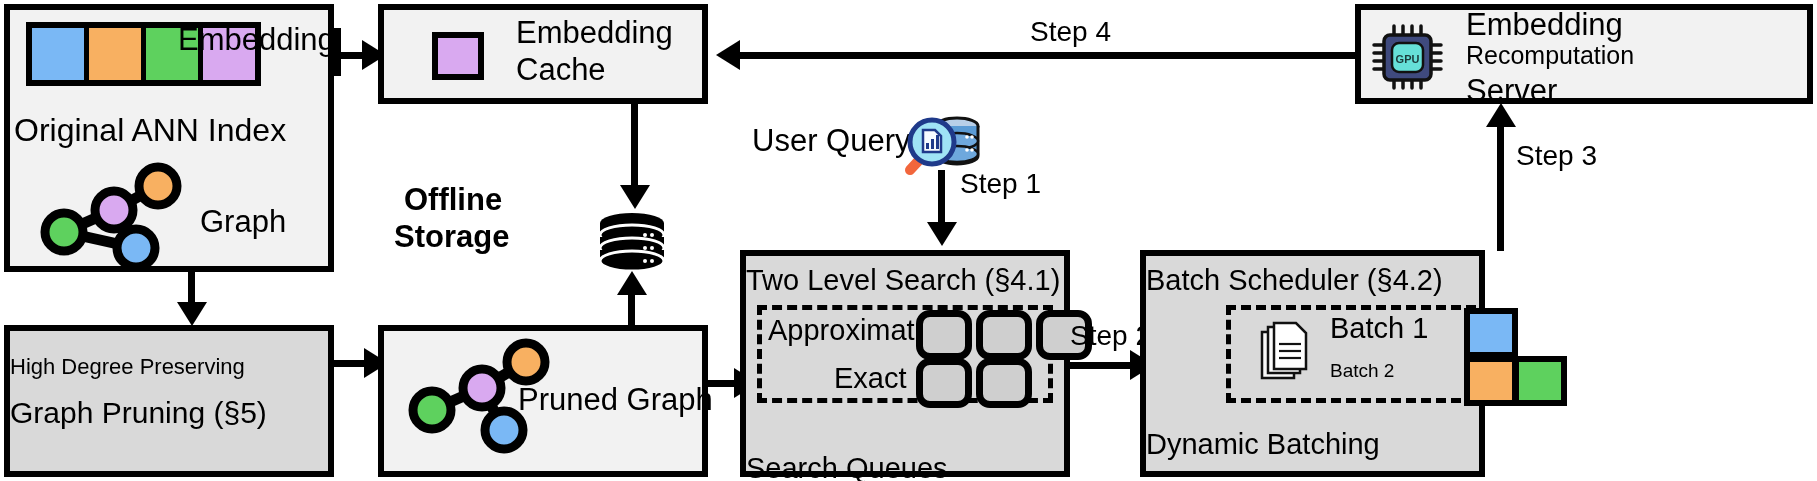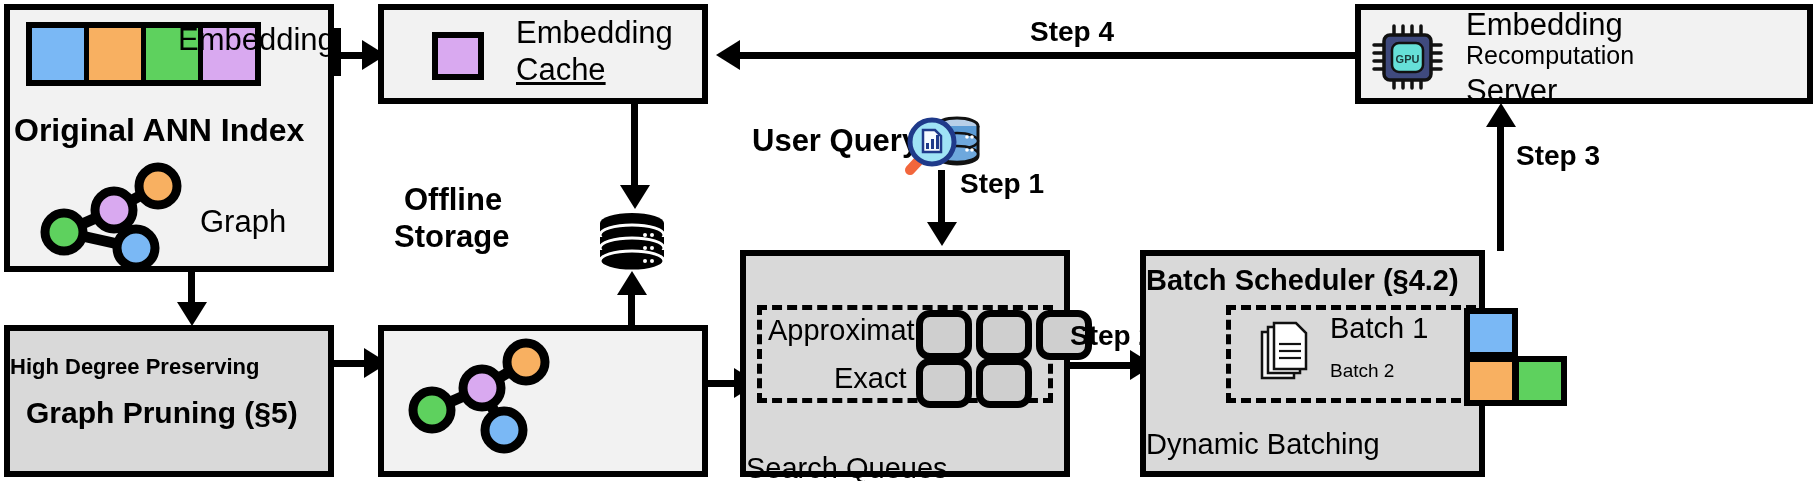--- a/index.html
+++ b/index.html
@@ -5,21 +5,21 @@
   html,body{margin:0;padding:0;background:#ffffff;}
   body{font-family:"Liberation Sans",sans-serif;color:#000;}
   #canvas{position:relative;width:1817px;height:481px;background:#fff;overflow:hidden;}
 
   .box{position:absolute;box-sizing:border-box;border:6px solid #000;background:#f2f2f2;}
   .box.dark{background:#d9d9d9;}
 
   .lbl{position:absolute;white-space:pre;line-height:1.12;color:#000;}
   .center{text-align:left;}
 
-  .bold{font-weight:bold;}
+  .bold{font-weight:normal;}
 
   
   .hline{position:absolute;background:#000;height:7px;}
   .vline{position:absolute;background:#000;width:7px;}
   .ar-r{position:absolute;width:0;height:0;border-top:15px solid transparent;border-bottom:15px solid transparent;border-left:24px solid #000;}
   .ar-l{position:absolute;width:0;height:0;border-top:15px solid transparent;border-bottom:15px solid transparent;border-right:24px solid #000;}
   .ar-d{position:absolute;width:0;height:0;border-left:15px solid transparent;border-right:15px solid transparent;border-top:24px solid #000;}
   .ar-u{position:absolute;width:0;height:0;border-left:15px solid transparent;border-right:15px solid transparent;border-bottom:24px solid #000;}
 
   
@@ -69,33 +69,33 @@
     <circle cx="100" cy="80" r="19" fill="#7ab8f5" stroke="#000" stroke-width="9"></circle>
   </svg>
 
   <div class="lbl" style="left:200px;top:205px;font-size:31px;">Graph</div>
 
   <div class="vline" style="left:188px;top:272px;height:35px;"></div>
   <div class="ar-d" style="left:177px;top:302px;"></div>
 
   <div class="box dark" style="left:4px;top:325px;width:330px;height:152px;"></div>
   <div class="lbl bold center" style="left:10px;top:355px;width:318px;font-size:22px;">High Degree Preserving</div>
-  <div class="lbl bold center" style="left:10px;top:396px;width:318px;font-size:30px;padding-left:16px;">Graph Pruning (§5)</div>
+  <div class="lbl bold center" style="left:10px;top:396px;width:318px;font-size:30px;">Graph Pruning (§5)</div>
 
   <div class="vline" style="left:334px;top:28px;height:48px;"></div>
   <div class="hline" style="left:334px;top:52px;width:36px;"></div>
   <div class="ar-r" style="left:362px;top:40px;"></div>
 
   <div class="hline" style="left:334px;top:360px;width:38px;"></div>
   <div class="ar-r" style="left:364px;top:348px;"></div>
 
   <div class="box" style="left:378px;top:4px;width:330px;height:100px;"></div>
   <div class="swatch" style="left:432px;top:32px;width:52px;height:48px;background:#d9a9f0;"></div>
   <div class="lbl" style="left:516px;top:16px;font-size:31px;">Embedding</div>
-  <div class="lbl" style="left:516px;top:53px;font-size:31px;text-decoration:underline;">Cache</div>
+  <div class="lbl" style="left:516px;top:53px;font-size:31px;">Cache</div>
 
   <div class="vline" style="left:631px;top:104px;height:90px;"></div>
   <div class="ar-d" style="left:620px;top:185px;"></div>
 
   <div class="lbl center" style="left:404px;top:183px;width:120px;font-size:31px;font-weight:bold;">Offline</div>
   <div class="lbl center" style="left:394px;top:220px;width:140px;font-size:31px;font-weight:bold;">Storage</div>
 
   <svg style="position:absolute;left:595px;top:212px;" width="74" height="62" viewBox="0 0 74 62">
     <ellipse cx="37" cy="11" rx="32" ry="10" fill="#000"></ellipse>
     <rect x="5" y="11" width="64" height="12" fill="#000"></rect>
@@ -122,20 +122,21 @@
       <line x1="28" y1="70" x2="78" y2="48"></line>
       <line x1="78" y1="48" x2="122" y2="22"></line>
       <line x1="78" y1="48" x2="100" y2="90"></line>
     </g>
     <circle cx="122" cy="22" r="19" fill="#f8b061" stroke="#000" stroke-width="9"></circle>
     <circle cx="78" cy="48" r="19" fill="#d9a9f0" stroke="#000" stroke-width="9"></circle>
     <circle cx="28" cy="70" r="19" fill="#5ed15e" stroke="#000" stroke-width="9"></circle>
     <circle cx="100" cy="90" r="19" fill="#7ab8f5" stroke="#000" stroke-width="9"></circle>
   </svg>
 
+  <div class="lbl" style="left:518px;top:383px;font-size:31px;">Pruned Graph</div>
 
   <div class="hline" style="left:708px;top:380px;width:32px;"></div>
   <div class="ar-r" style="left:734px;top:368px;"></div>
 
   <div class="lbl bold" style="left:752px;top:124px;font-size:31px;">User Query</div>
 
   <svg style="position:absolute;left:905px;top:104px;" width="78" height="72" viewBox="0 0 78 72">
     <g>
       <ellipse cx="52" cy="22" rx="21" ry="8" fill="#b8cfe8" stroke="#111" stroke-width="3"></ellipse>
       <path d="M31 22 v30 a21 8 0 0 0 42 0 V22" fill="#5b9bd5" stroke="#111" stroke-width="3"></path>
@@ -155,20 +156,21 @@
       <rect x="10" y="9" width="3" height="10" fill="#1f3a8a"></rect>
       <rect x="15" y="5" width="3" height="14" fill="#1f3a8a"></rect>
     </g>
   </svg>
 
   <div class="vline" style="left:938px;top:170px;height:62px;"></div>
   <div class="ar-d" style="left:927px;top:222px;"></div>
   <div class="lbl bold" style="left:960px;top:168px;font-size:28px;">Step 1</div>
 
   <div class="box dark" style="left:740px;top:250px;width:330px;height:227px;"></div>
+  <div class="lbl bold center" style="left:746px;top:264px;width:318px;font-size:29px;">Two Level Search (§4.1)</div>
 
   <div class="dashed" style="left:757px;top:305px;width:296px;height:98px;"></div>
 
   <div class="lbl" style="left:768px;top:314px;font-size:29px;">Approximate</div>
   <div class="slotrow" style="left:916px;top:310px;">
     <div class="slot"></div>
     <div class="slot"></div>
     <div class="slot"></div>
   </div>
 

